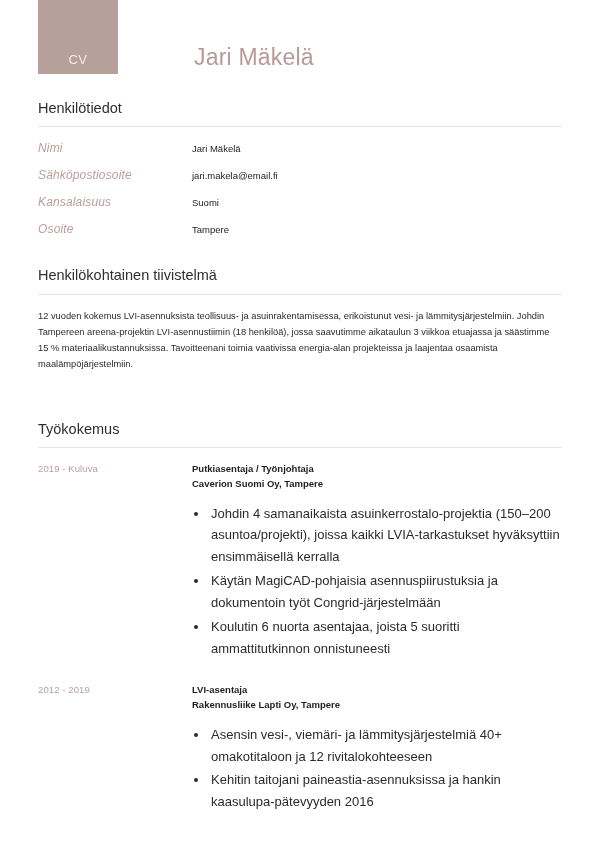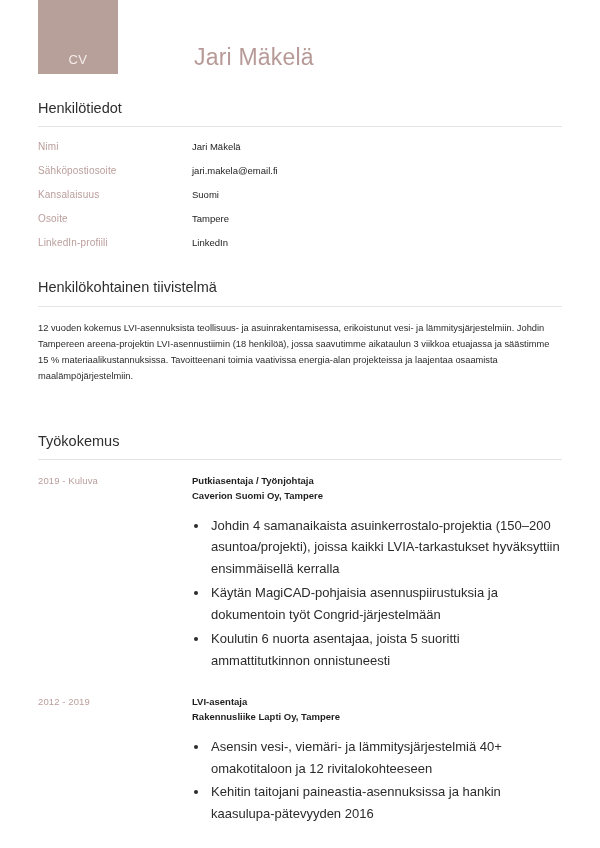--- a/index.html
+++ b/index.html
@@ -77,23 +77,24 @@
 
   
   .info-row {
     display: flex;
     align-items: baseline;
     margin-bottom: 13px;
   }
   .info-label {
     width: 154px;
     flex: 0 0 154px;
-    font-size: 10px;
+    font-size: 12px;
     color: #b99e9b;
     letter-spacing: 0.15px;
+    font-style: italic;
   }
   .info-value {
     font-size: 9.5px;
     color: #232323;
   }
 
   
   .summary-text {
     font-size: 9.3px;
     line-height: 1.72;
@@ -171,24 +172,20 @@
       <div class="info-label">Sähköpostiosoite</div>
       <div class="info-value">jari.makela@email.fi</div>
     </div>
     <div class="info-row">
       <div class="info-label">Kansalaisuus</div>
       <div class="info-value">Suomi</div>
     </div>
     <div class="info-row">
       <div class="info-label">Osoite</div>
       <div class="info-value">Tampere</div>
-    </div>
-    <div class="info-row">
-      <div class="info-label">LinkedIn-profiili</div>
-      <div class="info-value">LinkedIn</div>
     </div>
   </div>
 
   <div class="gap-md"></div>
 
   <div class="section">
     <h2 class="section-title">Henkilökohtainen tiivistelmä</h2>
     <div class="section-rule"></div>
     <p class="summary-text">12 vuoden kokemus LVI-asennuksista teollisuus- ja asuinrakentamisessa, erikoistunut vesi- ja lämmitysjärjestelmiin. Johdin Tampereen areena-projektin LVI-asennustiimin (18 henkilöä), jossa saavutimme aikataulun 3 viikkoa etuajassa ja säästimme 15 % materiaalikustannuksissa. Tavoitteenani toimia vaativissa energia-alan projekteissa ja laajentaa osaamista maalämpöjärjestelmiin.</p>
   </div>

